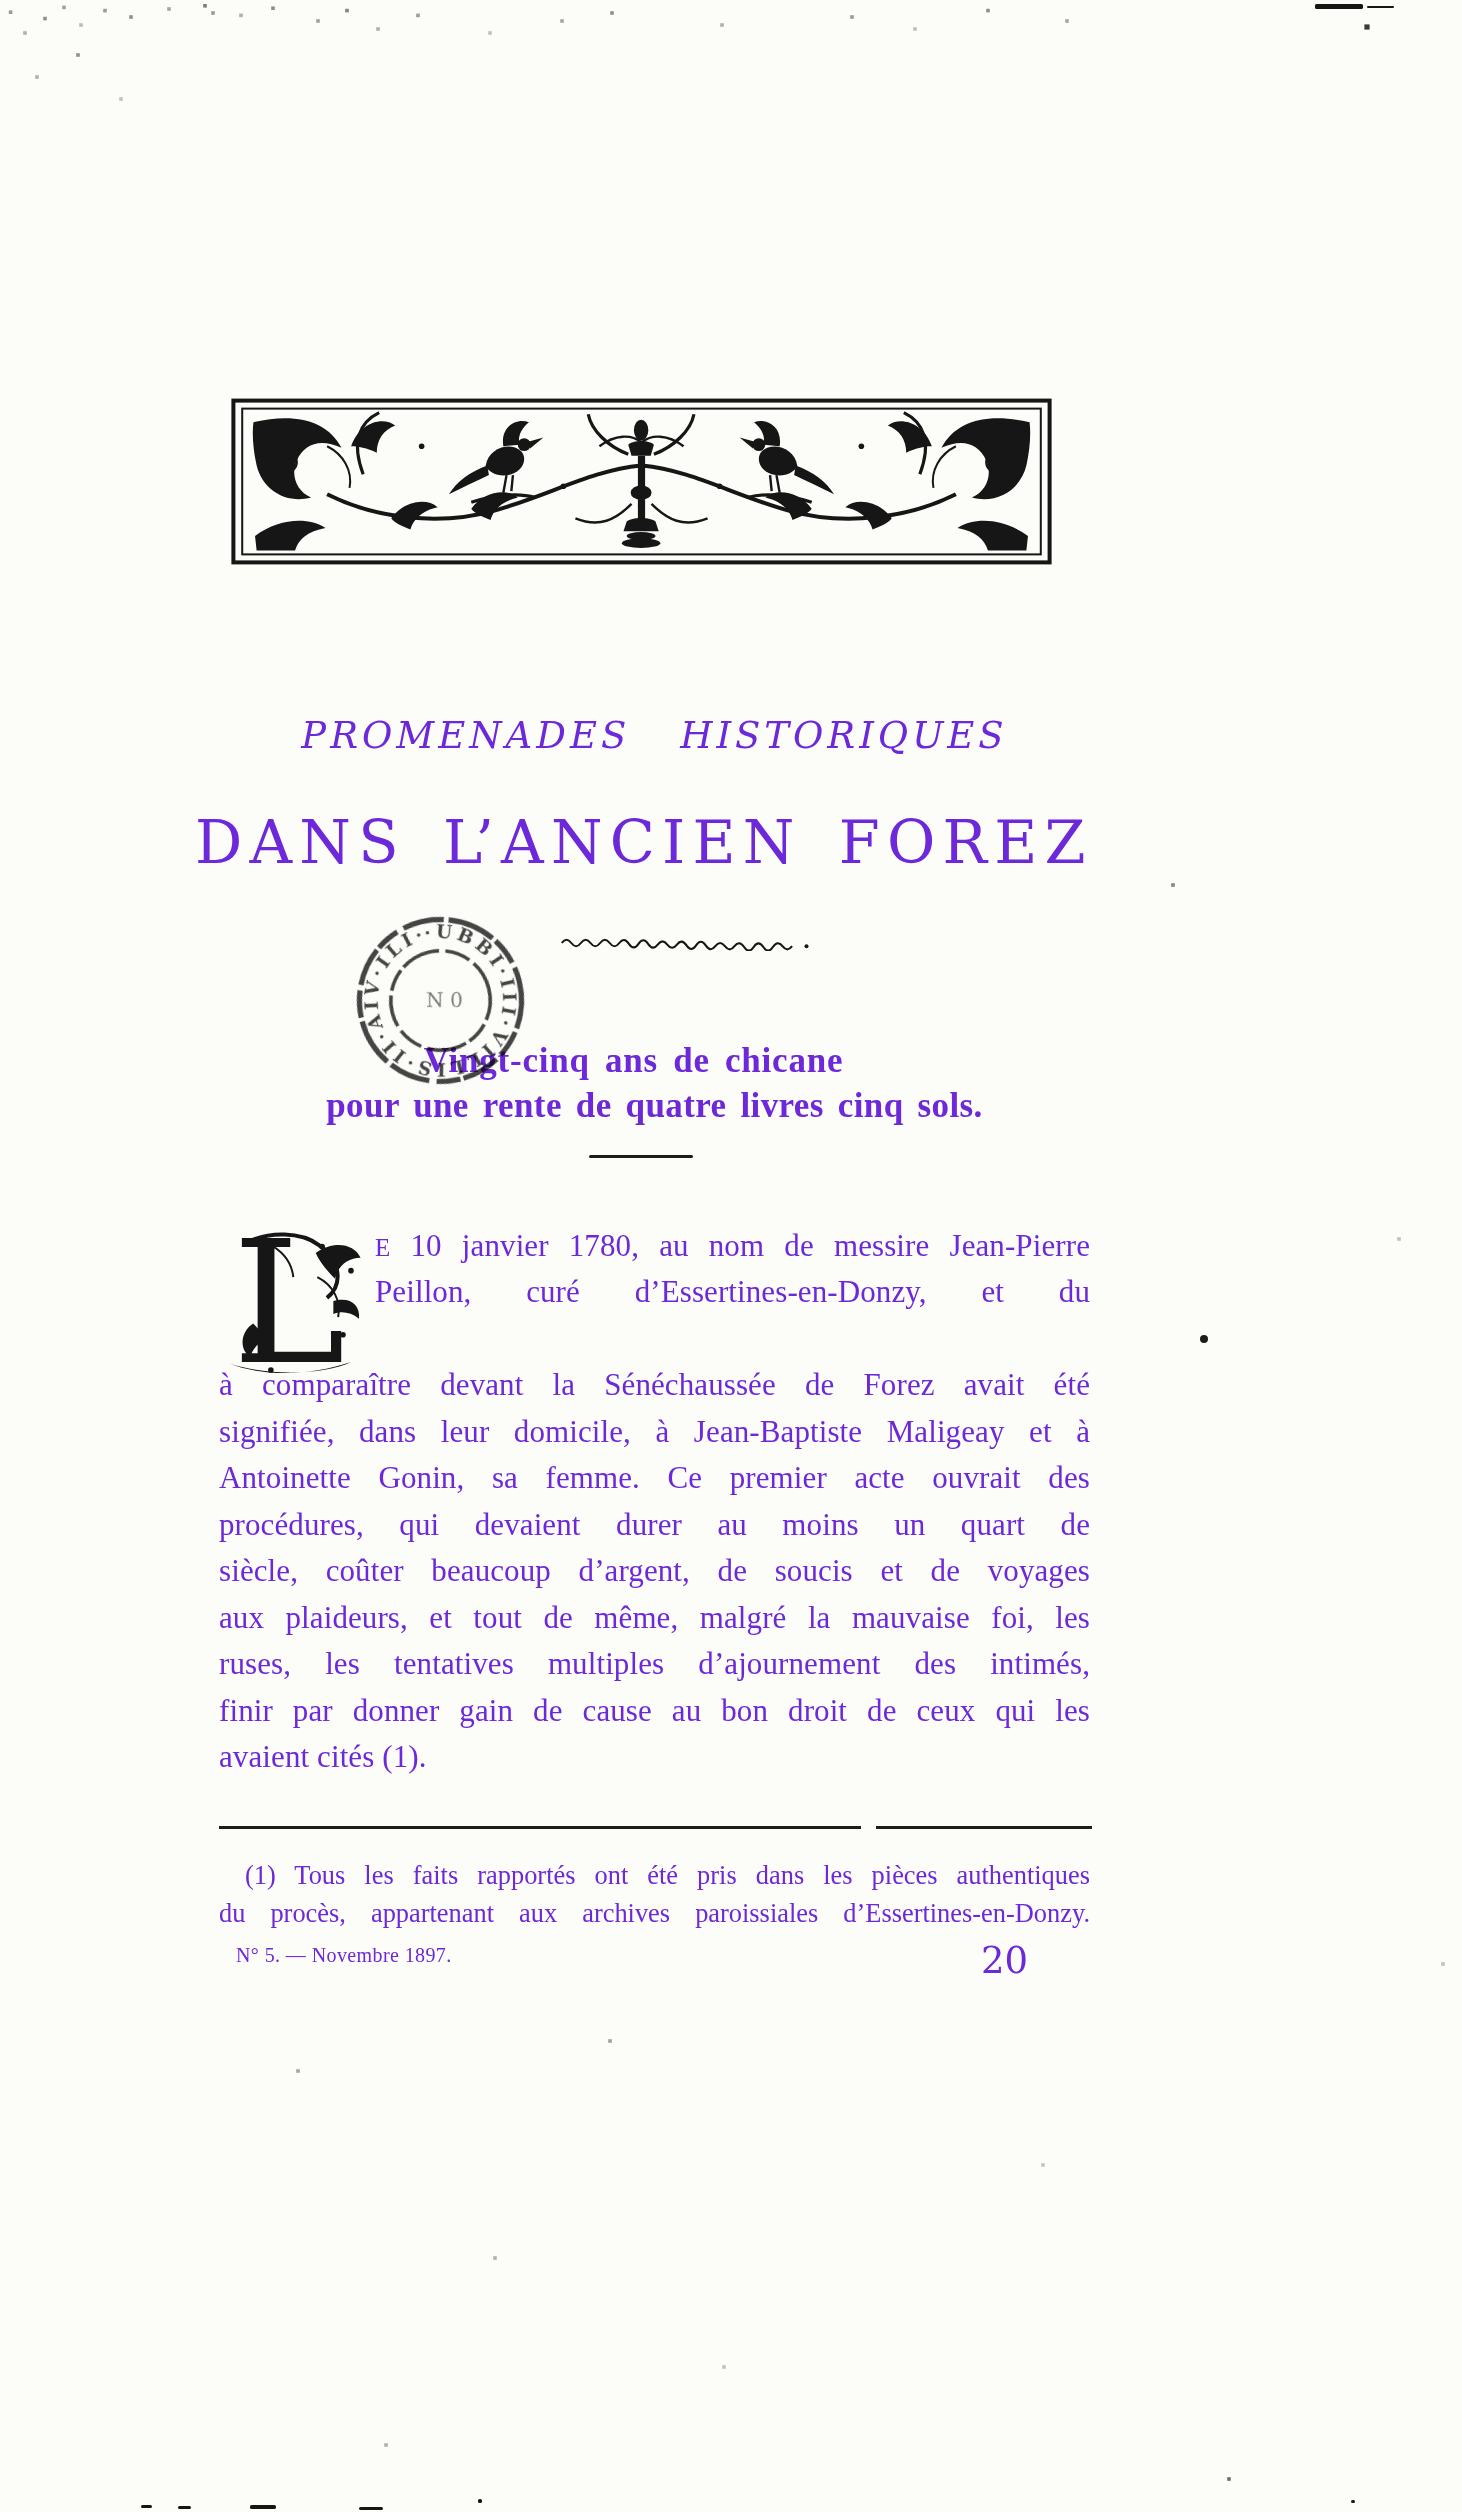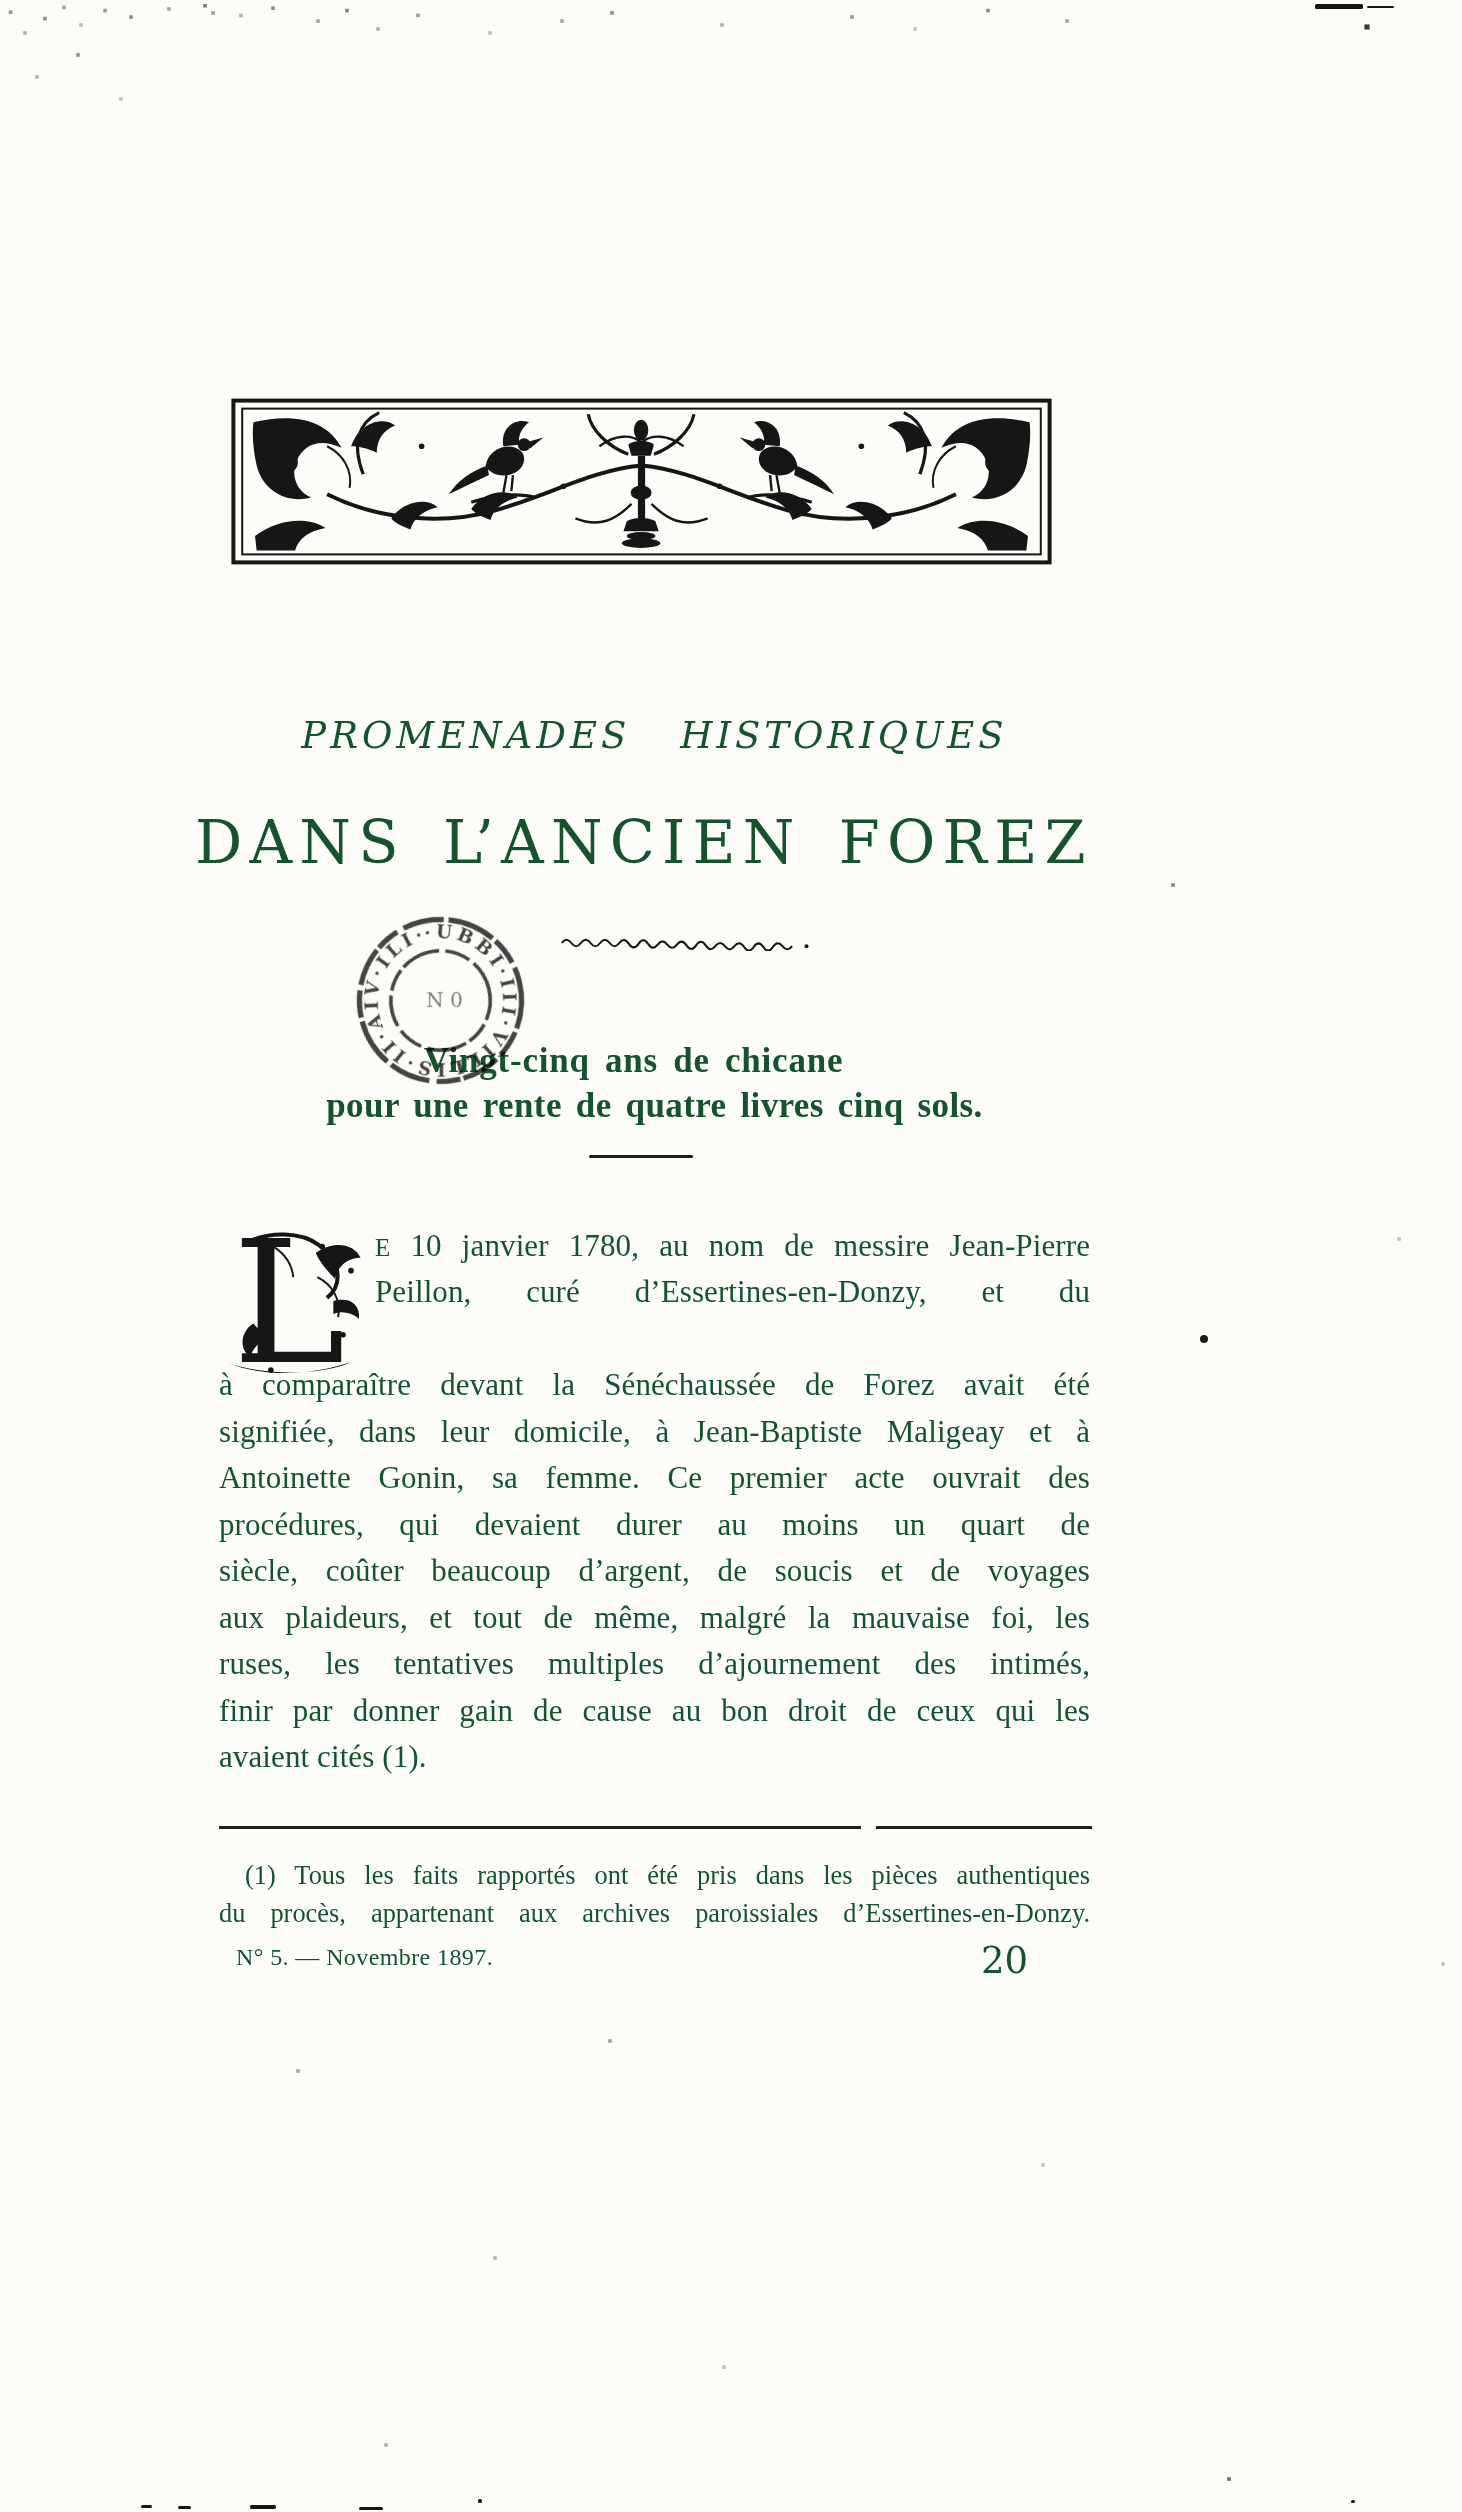--- a/index.html
+++ b/index.html
@@ -1,38 +1,38 @@
 <!DOCTYPE html>
 <html style="font-size:13px"><head>
 <meta charset="utf-8">
 <style>
   html,body{margin:0;padding:0;background:#e8e8e4;}
   .page{position:relative;width:1462px;height:2512px;background:#fcfcf9;overflow:hidden;
-        color:#14532d;font-family:"Liberation Serif",serif;}
+        color:#6d28d9;font-family:"Liberation Serif",serif;}
   .abs{position:absolute;}
   .series-title{left:219px;top:716px;width:871px;text-align:center;
     font-family:"DejaVu Serif",serif;font-style:italic;font-size:37px;line-height:1.1;
     letter-spacing:4px;word-spacing:34px;}
   .main-title{left:195px;top:811px;width:914px;text-align:left;
     font-family:"DejaVu Serif",serif;font-size:59px;line-height:1.1;
     letter-spacing:7.2px;word-spacing:11.2px;}
   .subtitle-1{left:197px;top:1041px;width:873px;text-align:center;
     font-weight:700;font-size:35px;line-height:1.15;letter-spacing:0.8px;word-spacing:5.6px;}
   .subtitle-2{left:219px;top:1086px;width:871px;text-align:center;
     font-weight:700;font-size:35px;line-height:1.15;letter-spacing:0.4px;word-spacing:4.8px;}
   .rule-short{left:589px;top:1155px;width:104px;height:3.2px;background:#1c1c1c;border-radius:1.6px;}
   .body-line{font-size:31px;line-height:38px;text-align:justify;text-align-last:justify;
     letter-spacing:0.1px;}
   .body-line.last{text-align:left;text-align-last:left;}
   .smallcap-first::first-letter{font-size:25px;}
   .fn-rule{left:219px;top:1826px;width:873px;height:3.2px;
     background:linear-gradient(to right,#1c1c1c 0 73.5%,rgba(0,0,0,0) 73.5% 75.3%,#1c1c1c 75.3% 100%);}
   .fn-line{font-size:26.4px;line-height:38px;text-align:justify;text-align-last:justify;}
   .fn-indent{text-indent:26px;}
-  .footer-left{left:236px;top:1944px;font-size:24px;letter-spacing:0.4px;}
+  .footer-left{left:236px;top:1944px;font-size:20px;letter-spacing:0.4px;}
   .page-num{left:981px;top:1939px;font-size:37px;font-family:"DejaVu Serif",serif;}
   .stamp{left:349px;top:909px;transform:rotate(-14deg);opacity:0.88;
     filter:blur(0.6px);mix-blend-mode:multiply;}
   .ink-dot{left:1200px;top:1335px;width:8px;height:8px;background:#1c1c1c;border-radius:50%;}
   .dash{background:#161616;border-radius:1.6px;}
   .speckles{left:0;top:0;width:1.6px;height:1.6px;background:transparent;box-shadow:
     9.6px 11.2px 0 0.8px #9a9a96, 24px 32px 0 0.8px #b0b0ac, 44px 17.6px 0 0.8px #8e8e8a,
     63px 6.4px 0 0.8px #a0a09c, 80px 24px 0 0.8px #bcbcb8, 104px 9.6px 0 0.8px #9a9a96,
     130px 16px 0 0.8px #8e8e8a, 168px 8px 0 0.8px #a6a6a2, 204px 4.8px 0 0.8px #7c7c78,
     212px 12px 0 0.8px #9a9a96, 240px 14.4px 0 0.8px #b0b0ac, 272px 7.2px 0 0.8px #8e8e8a,

